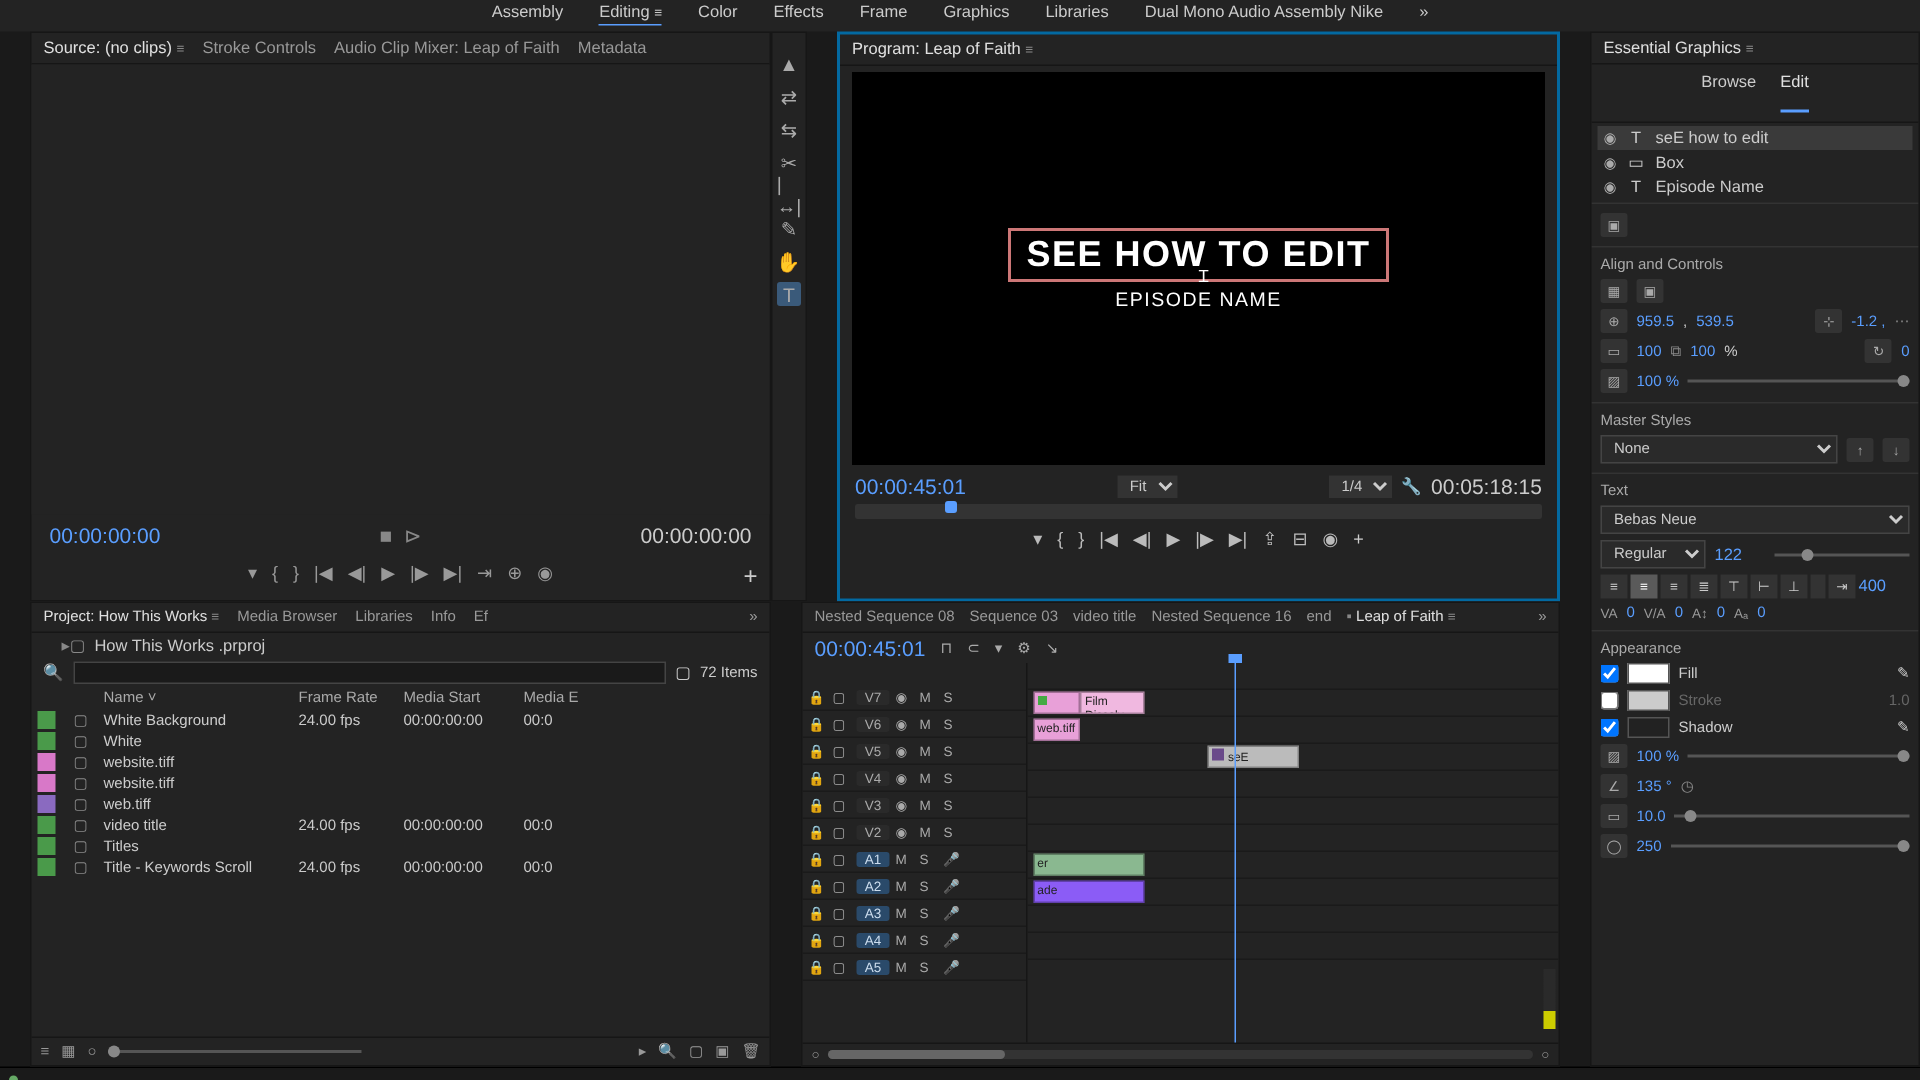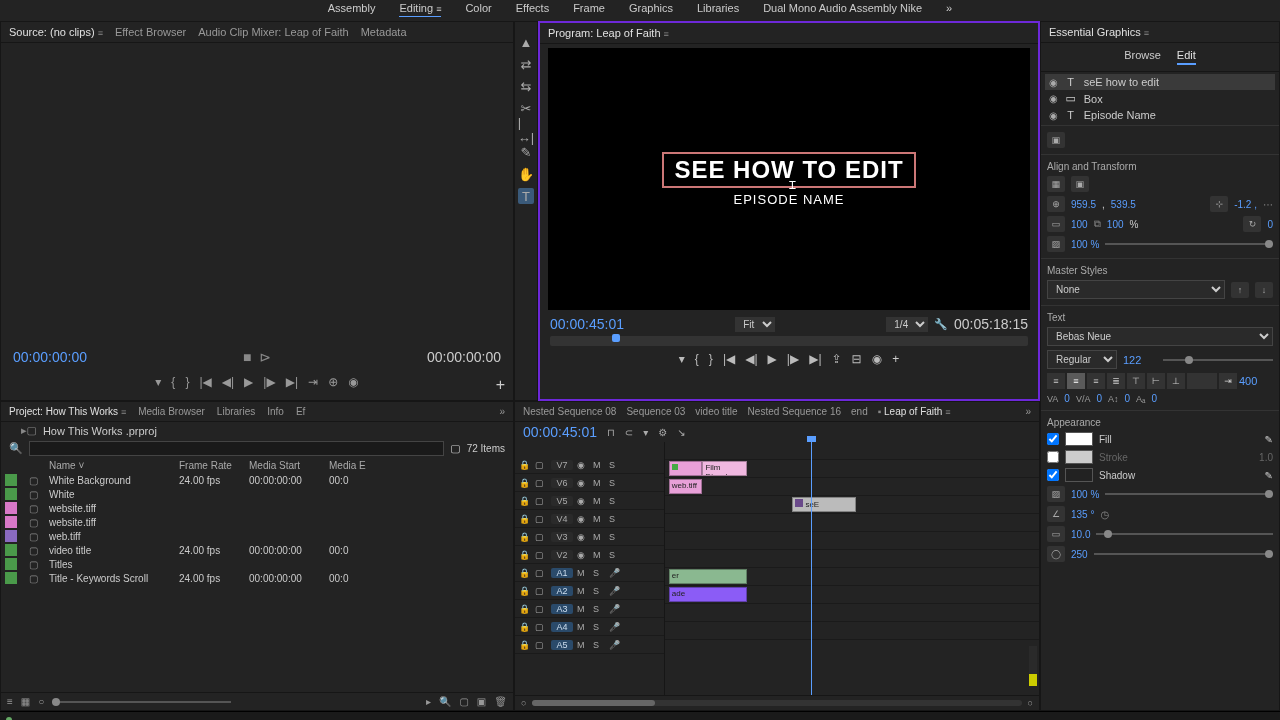--- a/index.html
+++ b/index.html
@@ -2,60 +2,60 @@
 <html><head>
 <meta charset="utf-8">
 <style>
 * { margin: 0; padding: 0; box-sizing: border-box; font-family: -apple-system, "Segoe UI", sans-serif; }
 body { background: #1a1a1a; color: #ccc; font-size: 11px; overflow: hidden; width: 1280px; height: 720px; }
 .workspace-tabs { display: flex; justify-content: center; gap: 24px; padding: 2px 0 4px; background: #232323; font-size: 11px; }
 .workspace-tabs span { color: #ccc; cursor: pointer; }
 .workspace-tabs .active { color: #5a9eff; border-bottom: 1px solid #5a9eff; padding-bottom: 2px; }
 .ws-arrow { color: #999; }
 .main { display: grid; grid-template-columns: 514px 24px 502px 240px; grid-template-rows: 380px 1fr; height: 690px; }
-.panel { background: #232323; border: 1px solid #161616; position: relative; }
+.panel { background: #232323; border: 1px solid #161616; position: relative; margin-left: 20px; }
 .panel-header { display: flex; align-items: center; padding: 4px 8px; gap: 12px; font-size: 11px; color: #999; border-bottom: 1px solid #161616; }
 .panel-header .active { color: #e0e0e0; }
 .menu-icon { color: #888; font-size: 9px; }
 
 
 .source { grid-column: 1; grid-row: 1; }
 .source-body { height: 300px; background: #232323; }
 .source-time { display: flex; justify-content: space-between; padding: 6px 12px; font-size: 14px; color: #5a9eff; }
 .source-time .right { color: #ccc; }
 .src-controls { display: flex; justify-content: center; gap: 10px; padding: 4px 0; color: #999; }
 .src-controls span { cursor: pointer; font-size: 12px; }
 .plus-btn { position: absolute; bottom: 6px; right: 8px; color: #ccc; font-size: 16px; cursor: pointer; }
 
 
 .toolstrip { grid-column: 2; grid-row: 1; display: flex; flex-direction: column; gap: 6px; align-items: center; padding-top: 12px; background: #232323; border: 1px solid #161616; }
 .toolstrip span { width: 16px; height: 16px; color: #aaa; cursor: pointer; font-size: 13px; display: flex; align-items: center; justify-content: center; }
 .toolstrip .active { background: #3a5a7a; border-radius: 2px; }
 
 
-.program { grid-column: 3; grid-row: 1; border: 2px solid #6d28d9; }
+.program { grid-column: 3; grid-row: 1; border: 2px solid #0369a1; }
 .program-monitor { background: #000; height: 262px; margin: 4px 8px; display: flex; flex-direction: column; align-items: center; justify-content: center; position: relative; }
 .title-box { border: 2px solid #c77; padding: 2px 10px; }
 .title-main { font-family: Impact, sans-serif; font-size: 24px; letter-spacing: 1px; color: #fff; font-weight: bold; }
 .subtitle { font-family: Impact, sans-serif; font-size: 13px; color: #fff; margin-top: 4px; letter-spacing: 1px; }
 .cursor-icon { position: absolute; top: 50%; left: 50%; font-size: 11px; color: #fff; }
 .prog-time-row { display: flex; align-items: center; justify-content: space-between; padding: 2px 10px; }
 .tc { font-size: 14px; color: #5a9eff; }
 .tc-right { color: #ccc; }
 .fit-sel { background: #333; color: #ccc; border: none; font-size: 10px; padding: 1px 4px; }
 .scrubber { position: relative; height: 10px; margin: 2px 10px; background: linear-gradient(#333, #333); border-radius: 2px; }
 .scrubber .playhead { position: absolute; top: -2px; left: 13%; width: 8px; height: 8px; background: #5a9eff; border-radius: 2px; }
 .transport { display: flex; justify-content: center; gap: 10px; padding: 4px 0; color: #bbb; align-items: center; }
 .transport span { cursor: pointer; font-size: 12px; }
 
 
 .eg { grid-column: 4; grid-row: 1 / span 2; overflow-y: auto; }
 .eg-tabs { display: flex; justify-content: center; gap: 16px; padding: 6px 0; border-bottom: 1px solid #161616; }
 .eg-tabs span { cursor: pointer; }
-.eg-tabs .active { color: #e0e0e0; border-bottom: 2px solid #5a9eff; padding-bottom: 2px; }
+.eg-tabs .active { color: #e0e0e0; border-bottom: 2px solid #5a9eff; padding-bottom: 12px; }
 .layer-list { padding: 2px 4px; }
 .layer { display: flex; align-items: center; gap: 6px; padding: 2px 4px; cursor: pointer; }
 .layer.sel { background: #3a3a3a; }
 .eye { font-size: 10px; color: #aaa; }
 .layer-icon { width: 14px; text-align: center; color: #ccc; }
 .section-label { font-size: 10px; color: #aaa; padding: 6px 6px 2px; border-top: 1px solid #333; margin-top: 4px; }
 .row { display: flex; align-items: center; gap: 6px; padding: 2px 6px; font-size: 10px; }
 .row .val { color: #5a9eff; }
 .icon-btn { width: 18px; height: 16px; background: #333; display: flex; align-items: center; justify-content: center; color: #aaa; border-radius: 2px; cursor: pointer; font-size: 9px; }
 .dd { background: #2a2a2a; color: #ccc; border: 1px solid #444; padding: 2px 4px; font-size: 10px; flex: 1; }
@@ -138,21 +138,21 @@
   <span>Libraries</span>
   <span>Dual Mono Audio Assembly Nike</span>
   <span class="ws-arrow">»</span>
 </div>
 
 <div class="main">
 
   <div class="panel source">
     <div class="panel-header">
       <span class="active"><span>Source: (no clips)</span> <span class="menu-icon">≡</span></span>
-      <span>Effect Browser</span>
+      <span>Stroke Controls</span>
       <span>Audio Clip Mixer: Leap of Faith</span>
       <span>Metadata</span>
     </div>
     <div class="source-body"></div>
     <div class="source-time">
       <span>00:00:00:00</span>
       <span style="color:#888">■ &nbsp;⊳</span>
       <span class="right">00:00:00:00</span>
     </div>
     <div class="src-controls">
@@ -242,21 +242,21 @@
         </div>
       <div class="layer">
           <span class="eye">◉</span>
           <span class="layer-icon">T</span>
           <span>Episode Name</span>
         </div>
     </div>
     <div class="row" style="border-top:1px solid #333;padding-top:6px">
         <span class="icon-btn">▣</span>
       </div>
-    <div class="section-label">Align and Transform</div>
+    <div class="section-label">Align and Controls</div>
     <div class="row">
         <span class="icon-btn">▦</span>
         <span class="icon-btn">▣</span>
       </div>
     <div class="row"><span class="icon-btn">⊕</span><span class="val">959.5</span>,<span class="val">539.5</span><span style="flex:1"></span><span class="icon-btn">⊹</span><span class="val">-1.2 ,</span><span style="color:#888">⋯</span></div>
     <div class="row">
         <span class="icon-btn">▭</span>
         <span class="val">100</span>
         <span style="color:#888">⧉</span>
         <span class="val">100</span>

